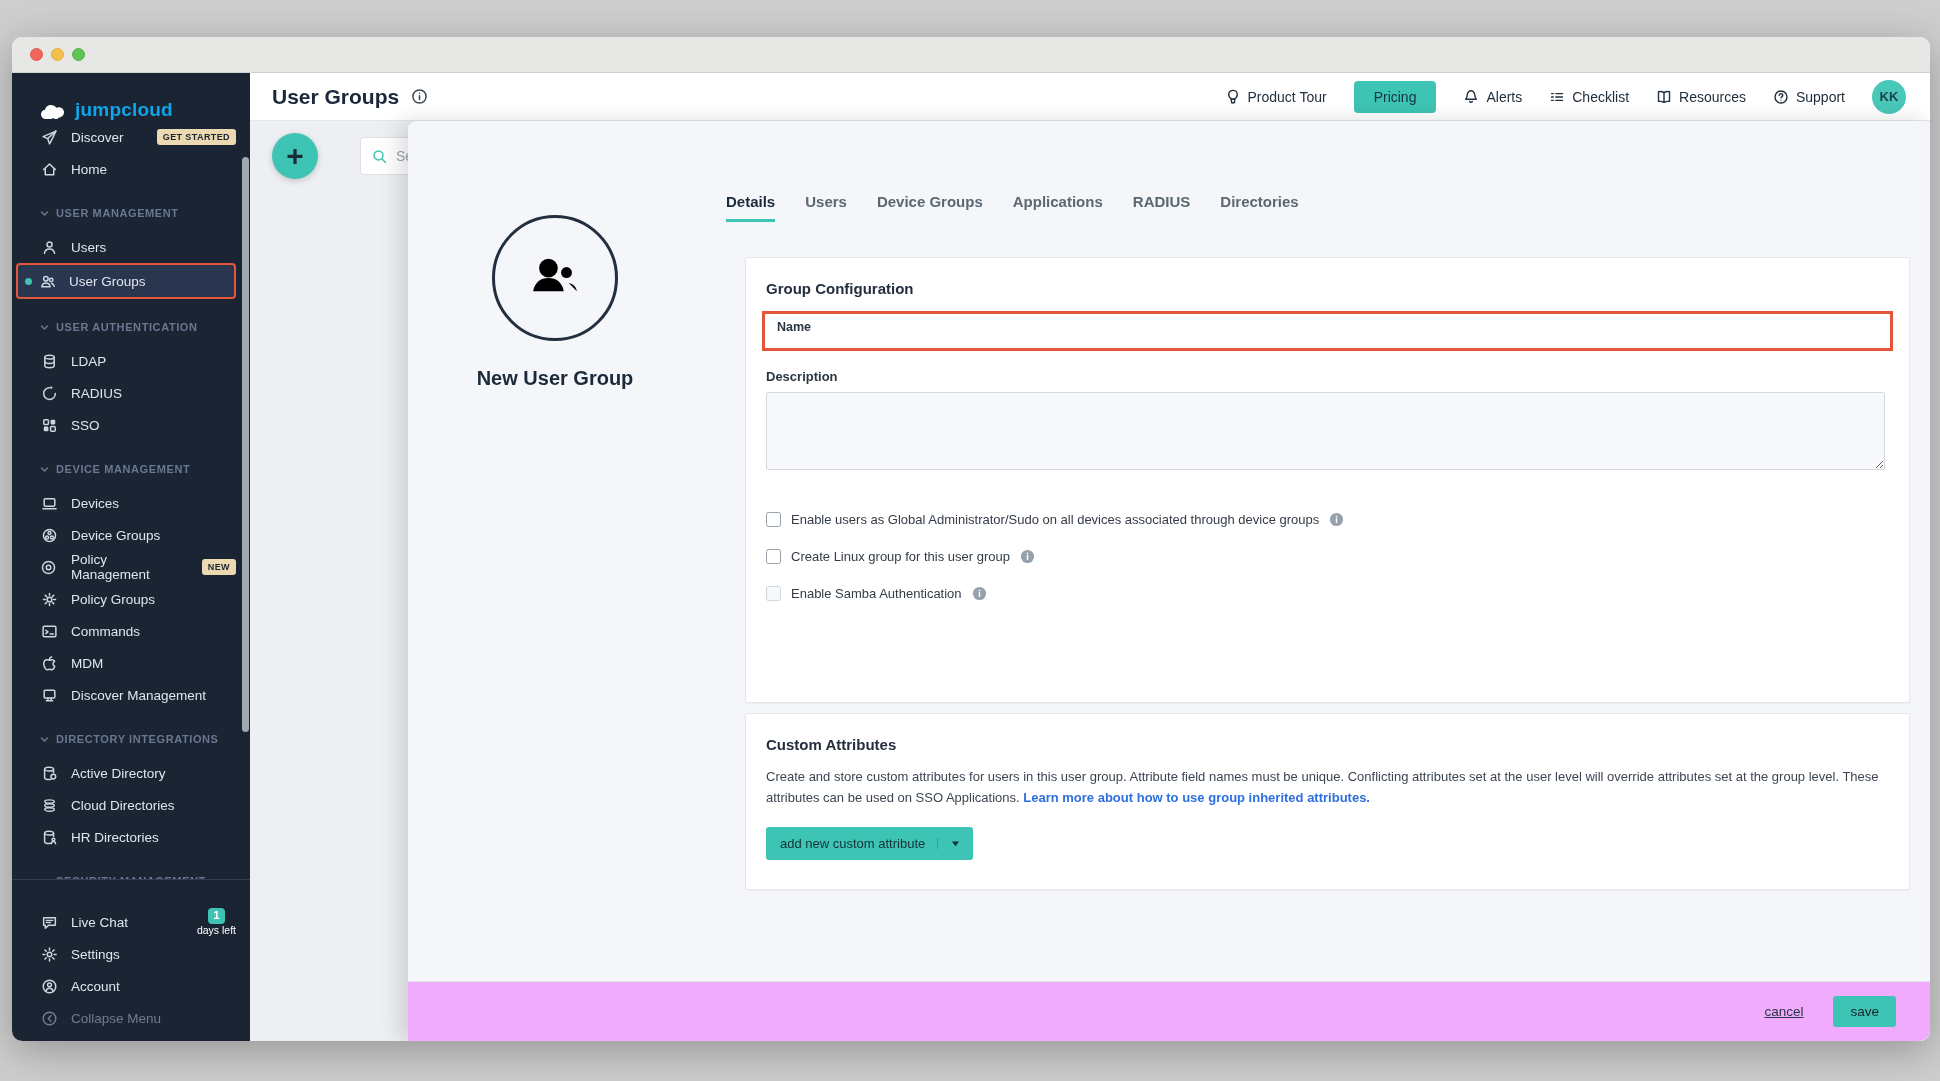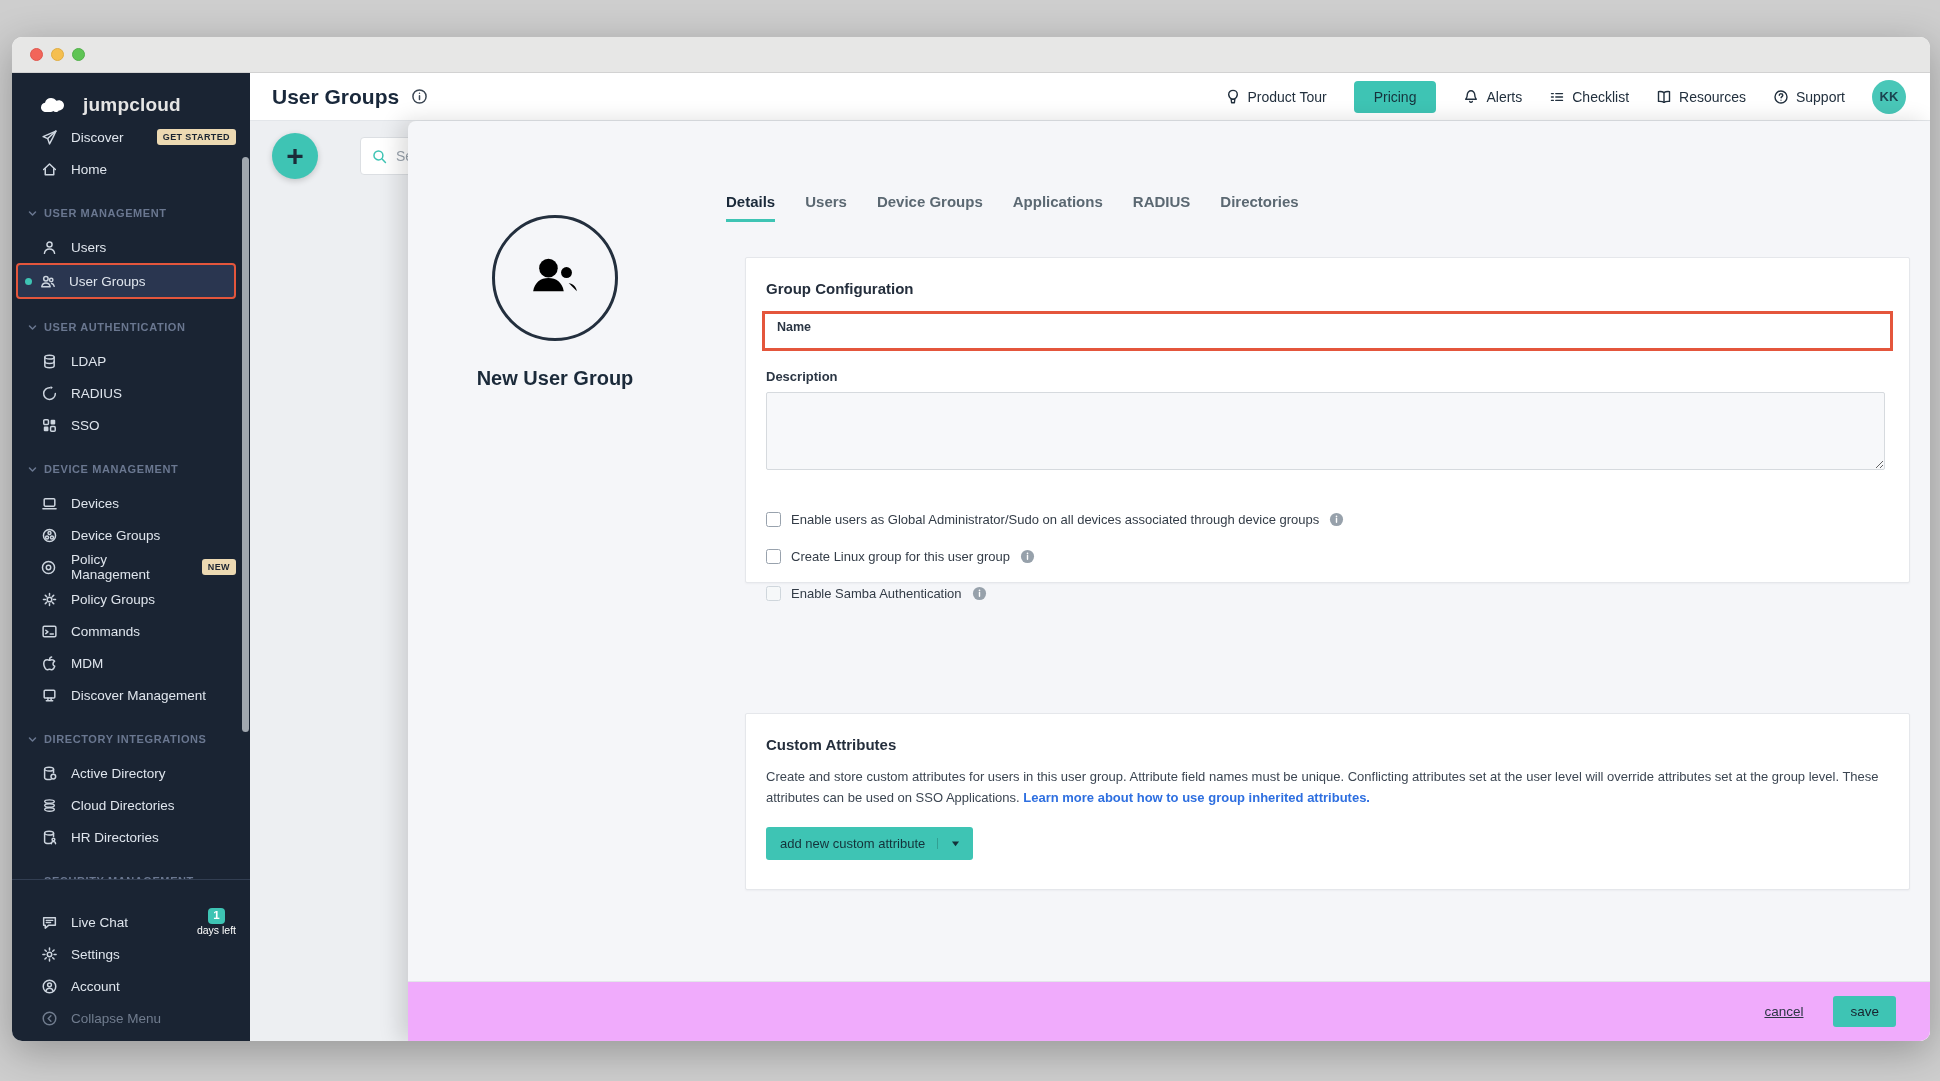--- a/index.html
+++ b/index.html
@@ -15,25 +15,25 @@
   
   .window{position:absolute;left:12px;top:37px;width:1918px;height:1004px;border-radius:10px;overflow:hidden;background:#fff;box-shadow:0 10px 40px rgba(0,0,0,.28);}
   .titlebar{height:36px;background:#e7e7e6;border-bottom:1px solid #d2d2d2;display:flex;align-items:center;padding-left:18px;gap:8px;}
   .light{width:13px;height:13px;border-radius:50%;display:inline-block;}
   .light.red{background:#f2655a;border:1px solid #e0574e;}
   .light.yellow{background:#f5bf4f;border:1px solid #e0ad42;}
   .light.green{background:#5ec454;border:1px solid #52b04a;}
 
   
   .sidebar{position:absolute;left:0;top:36px;bottom:0;width:238px;background:var(--sidebar-bg);color:#dfe5ed;display:flex;flex-direction:column;}
-  .logo{height:48px;display:flex;align-items:center;gap:17px;padding:16px 0 0 28px;color:#e5e5e5;}
+  .logo{height:48px;display:flex;align-items:flex-end;gap:9px;padding:16px 0 0 28px;color:#0ea5e9;}
   .logo svg{stroke:#fff;fill:#fff;}
   .logo .logo-text{font-size:19px;font-weight:bold;letter-spacing:.2px;}
   .sidebar-scroll{height:758px;overflow:hidden;position:relative;}
-  .nav-header{margin:20px 0 10px;height:16px;display:flex;align-items:center;gap:7px;padding-left:16px;color:#6a7790;font-size:11px;font-weight:bold;letter-spacing:.6px;}
+  .nav-header{margin:20px 12px 10px;height:16px;display:flex;align-items:center;gap:7px;padding-left:16px;color:#6a7790;font-size:11px;font-weight:bold;letter-spacing:.6px;}
   .nav-header .chev svg{stroke:#6a7790;stroke-width:2;}
   .nav-item{height:32px;display:flex;align-items:center;gap:13px;padding-left:28px;font-size:13.5px;color:#dfe5ed;position:relative;cursor:pointer;}
   .nav-item .icn{width:18px;color:#cdd5df;}
   .nav-item.active{background:#2a3650;border:2.5px solid var(--highlight-red);border-radius:4px;margin:0 14px 0 4px;padding-left:20px;height:36px;}
   .nav-item.active .dot{position:absolute;left:7px;width:7px;height:7px;border-radius:50%;background:var(--teal);}
   .nav-item.disabled{color:#707c8e;}
   .nav-item.disabled .icn{color:#707c8e;}
   .badge{margin-left:auto;margin-right:14px;background:var(--badge-tan);color:#1a2432;font-size:9px;font-weight:bold;letter-spacing:.4px;padding:3px 6px;border-radius:3px;}
   .chat-badge{margin-left:auto;margin-right:14px;display:flex;flex-direction:column;align-items:center;line-height:1.15;}
   .chat-badge .num{background:var(--teal);color:#fff;font-size:11.5px;font-weight:bold;padding:1px 5px;border-radius:4px;}
@@ -66,21 +66,21 @@
   .close-btn svg{stroke-width:1.6;}
   .entity{position:absolute;left:27px;top:70px;width:240px;text-align:center;}
   .entity-circle{width:126px;height:126px;border:3.5px solid #232f3e;border-radius:50%;margin:24px auto 0;display:flex;align-items:center;justify-content:center;color:#232f3e;}
   .entity-circle svg{stroke-width:3.4;}
   .entity-title{margin-top:26px;font-size:20px;font-weight:bold;color:#1b2a3a;}
   .tabs{position:absolute;left:318px;top:72px;display:flex;gap:30px;list-style:none;}
   .tabs li{font-size:15px;font-weight:600;color:#5b6872;padding-bottom:9px;cursor:pointer;}
   .tabs li.active{color:#1b2a3a;font-weight:bold;border-bottom:3px solid var(--teal);}
 
   .card{position:absolute;left:337px;width:1165px;background:#fff;border:1px solid #e5e7eb;border-radius:2px;box-shadow:0 1px 2px rgba(20,30,40,.04);}
-  .card-1{top:136px;height:326px;padding:22px 20px;}
+  .card-1{top:136px;height:446px;padding:22px 20px;}
   .card-2{top:592px;height:177px;padding:22px 20px;}
   .card h3{font-size:15px;font-weight:bold;color:#242e3c;}
   .field-highlight{border:3px solid var(--highlight-red);padding:6px 12px 14px;margin:14px 0 0 -4px;width:calc(100% + 8px);}
   .field-label{font-size:12.5px;font-weight:bold;color:#2b3644;display:block;}
   .text-input{width:100%;margin-top:6px;height:32px;background:#f7f8fa;border:1px solid #d6dade;border-radius:2px;padding:0 10px;font-size:13px;color:#333c47;font-family:"Liberation Sans",sans-serif;}
   .desc-label{margin-top:18px;font-size:13px;}
   .textarea{width:calc(100% - 4px);height:78px;margin-top:8px;background:#f7f8fa;border:1px solid #d6dade;border-radius:2px;resize:vertical;font-family:"Liberation Sans",sans-serif;font-size:13px;padding:8px 10px;color:#333c47;}
   .checkbox-list{margin-top:38px;}
   .cb-row{display:flex;align-items:center;gap:10px;margin-bottom:22px;font-size:13px;color:#333c47;}
   .cb{width:15px;height:15px;border:1.5px solid #98a2ad;border-radius:2.5px;background:#fff;flex:none;cursor:pointer;}

